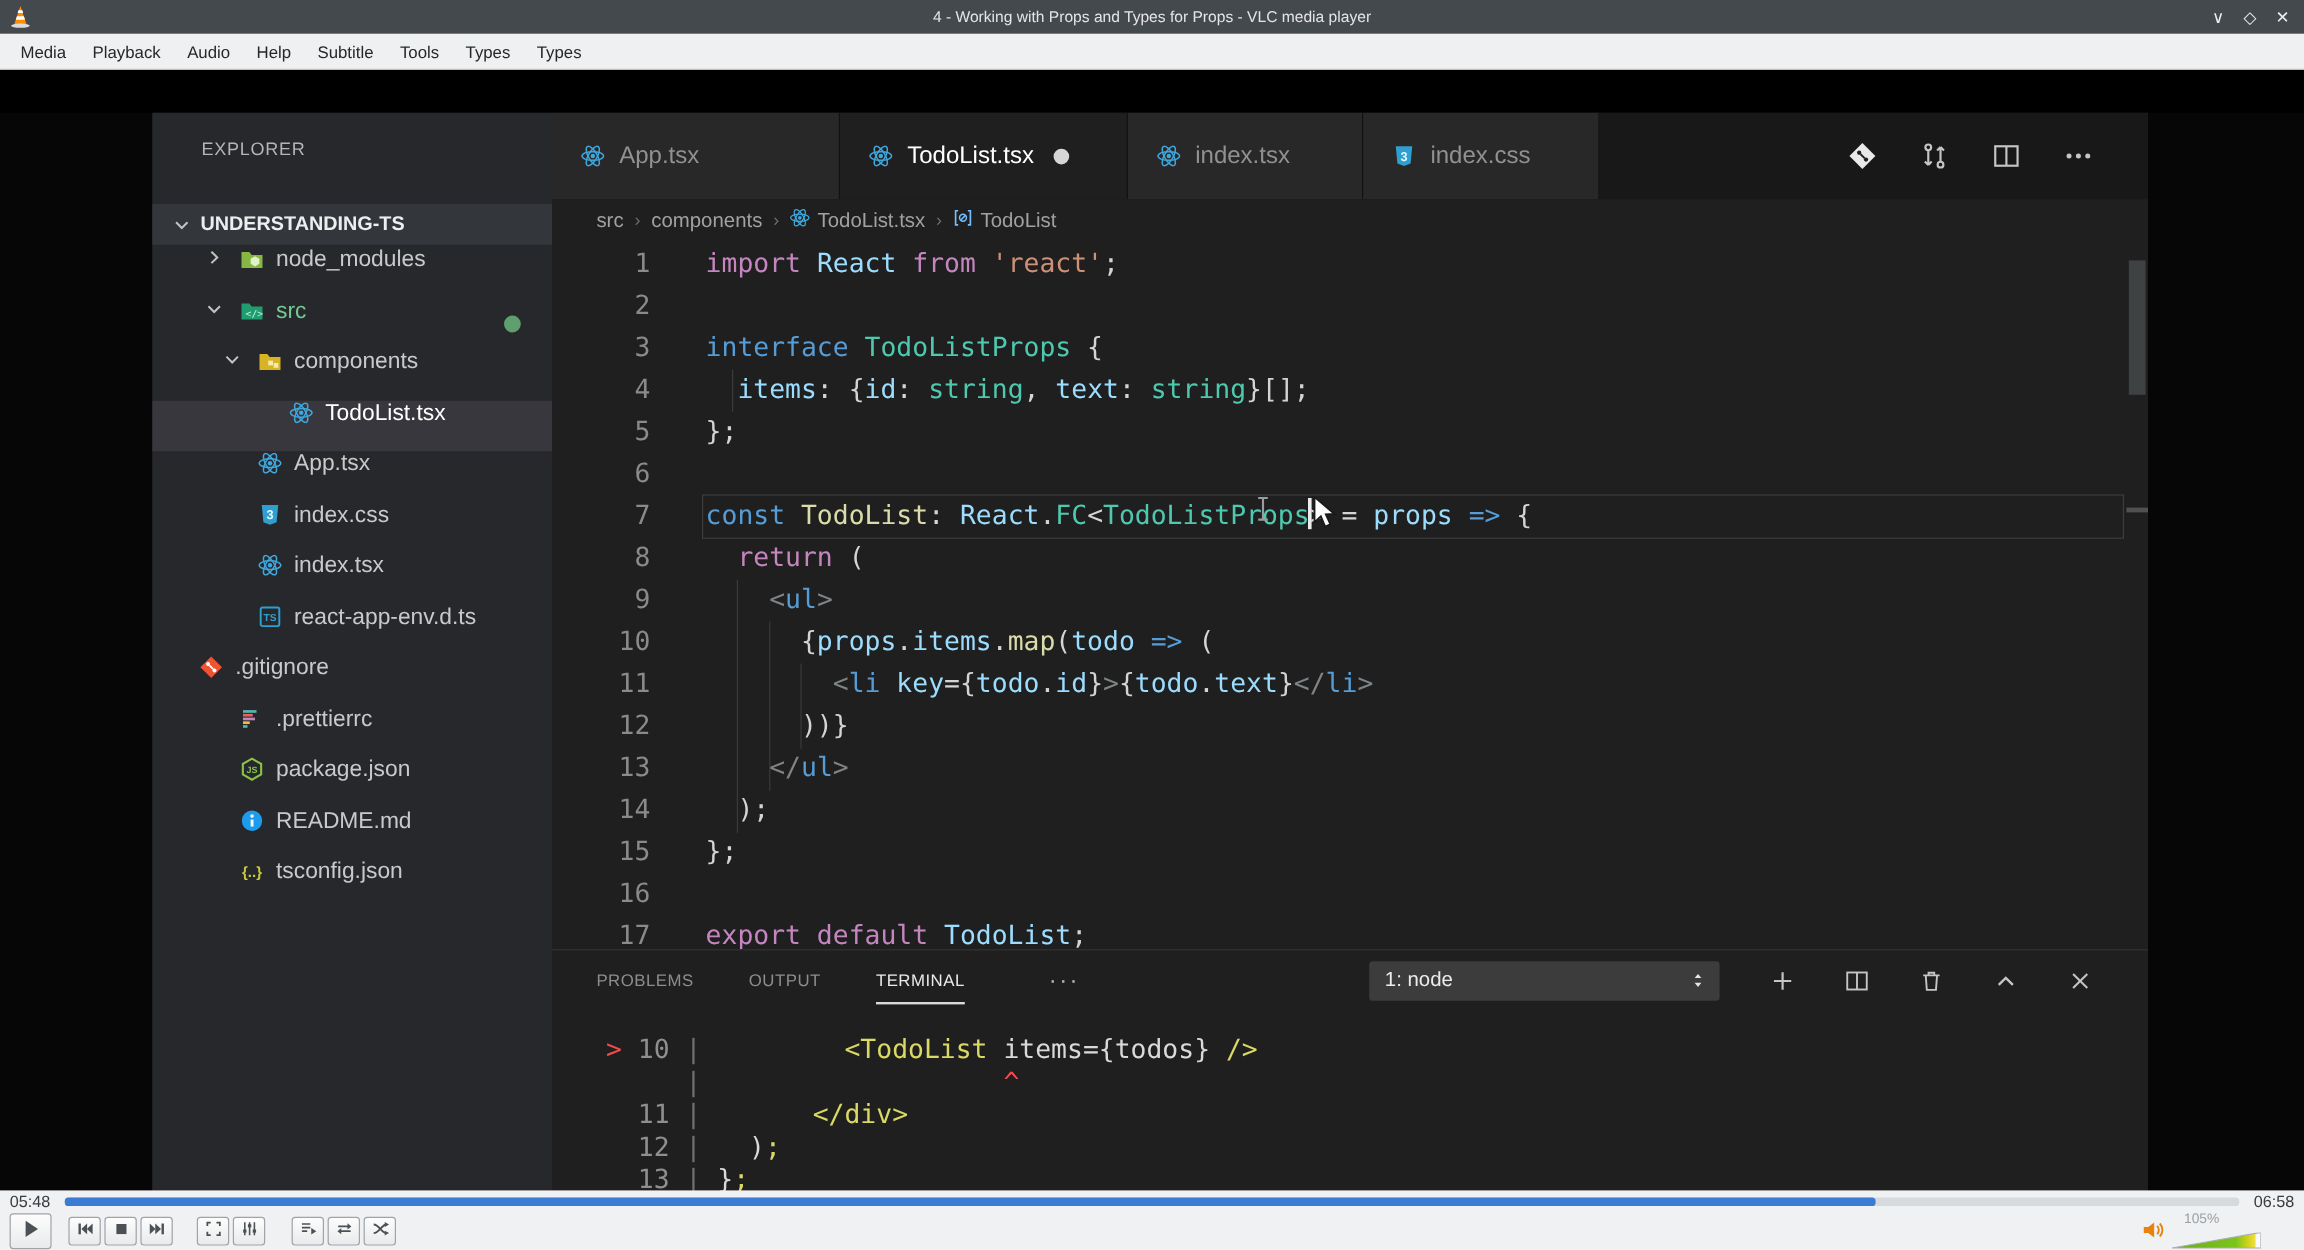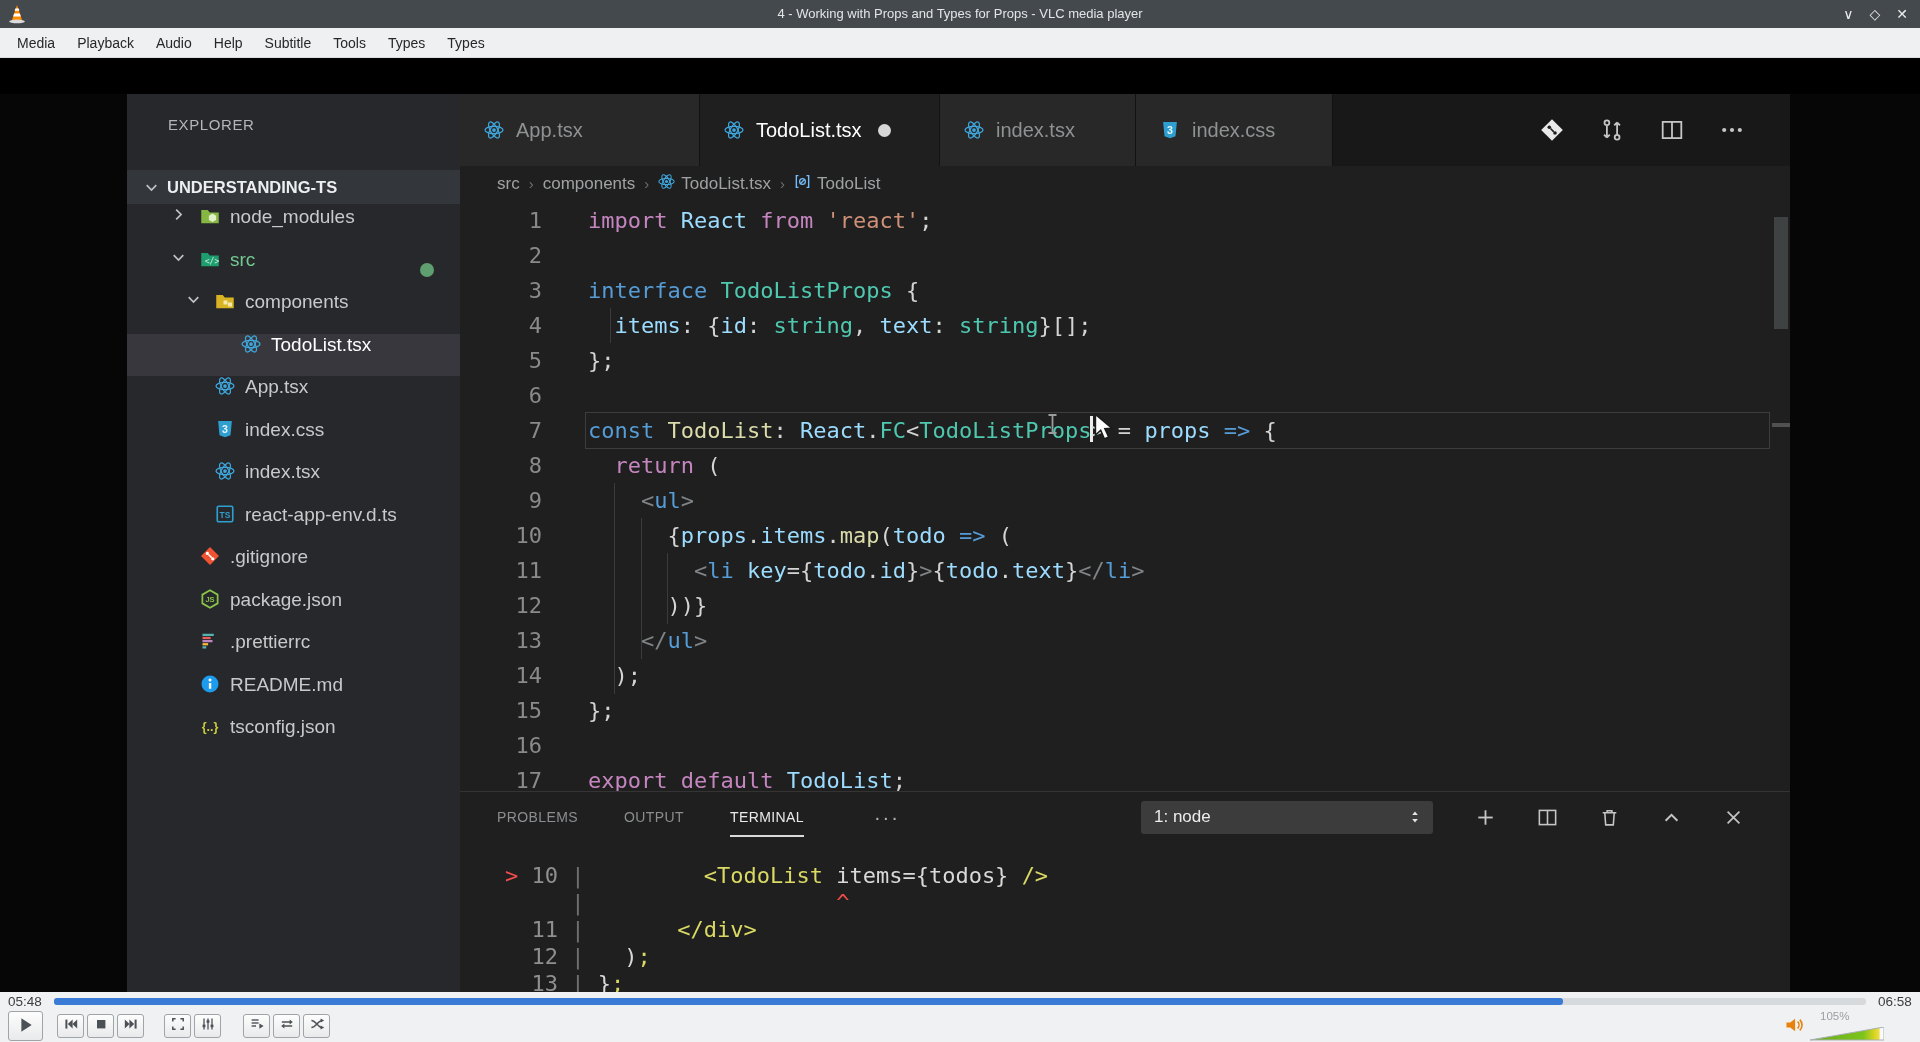--- a/index.html
+++ b/index.html
@@ -232,51 +232,51 @@
           </div>
           <div class="sb-row" style="padding-left: 88px;">
             <span class="icon">
               <svg width="20" height="20" viewBox="0 0 16 16">
                 <rect x="1.8" y="1.8" width="12.4" height="12.4" rx="1.2" fill="none" stroke="#2f9fd0" stroke-width="1.3"></rect>
                 <text x="8" y="11" font-size="6.8" fill="#2f9fd0" text-anchor="middle" font-weight="bold">TS</text>
               </svg>
             </span>
             <span class="lbl">react-app-env.d.ts</span>
           </div>
-          <div class="sb-row" style="padding-left: 73px;">
+          <div class="sb-row" style="padding-left: 39px;">
             <span class="icon">
               <svg width="20" height="20" viewBox="0 0 16 16">
                 <polygon points="8,0.8 15.2,8 8,15.2 0.8,8" fill="#ef5332"></polygon>
                 <circle cx="5.9" cy="5.9" r="1.3" fill="#fff"></circle>
                 <circle cx="10.2" cy="10.2" r="1.3" fill="#fff"></circle>
                 <path d="M6.8 6.8 L9.3 9.3" stroke="#fff" stroke-width="1.2"></path>
               </svg>
             </span>
             <span class="lbl">.gitignore</span>
-          </div>
-          <div class="sb-row" style="padding-left: 73px;">
-            <span class="icon">
-              <svg width="20" height="20" viewBox="0 0 16 16">
-                <polygon points="8,1 14.1,4.5 14.1,11.5 8,15 1.9,11.5 1.9,4.5" fill="none" stroke="#8bc34a" stroke-width="1.4"></polygon>
-                <text x="8" y="10.4" font-size="6" fill="#8bc34a" text-anchor="middle" font-weight="bold">JS</text>
-              </svg>
-            </span>
-            <span class="lbl">package.json</span>
           </div>
           <div class="sb-row" style="padding-left: 73px;">
             <span class="icon">
               <svg width="20" height="20" viewBox="0 0 16 16">
                 <rect x="2" y="2.2" width="9" height="1.8" fill="#56b3b4"></rect>
                 <rect x="2" y="4.7" width="6.5" height="1.8" fill="#ea5e5e"></rect>
                 <rect x="2" y="7.2" width="8" height="1.8" fill="#bf85bf"></rect>
                 <rect x="2" y="9.7" width="4.5" height="1.8" fill="#f7b93e"></rect>
                 <rect x="2" y="12.2" width="3" height="1.8" fill="#56b3b4"></rect>
               </svg>
             </span>
             <span class="lbl">.prettierrc</span>
+          </div>
+          <div class="sb-row" style="padding-left: 73px;">
+            <span class="icon">
+              <svg width="20" height="20" viewBox="0 0 16 16">
+                <polygon points="8,1 14.1,4.5 14.1,11.5 8,15 1.9,11.5 1.9,4.5" fill="none" stroke="#8bc34a" stroke-width="1.4"></polygon>
+                <text x="8" y="10.4" font-size="6" fill="#8bc34a" text-anchor="middle" font-weight="bold">JS</text>
+              </svg>
+            </span>
+            <span class="lbl">package.json</span>
           </div>
           <div class="sb-row" style="padding-left: 73px;">
             <span class="icon">
               <svg width="20" height="20" viewBox="0 0 16 16">
                 <circle cx="8" cy="8" r="6.8" fill="#1d9ced"></circle>
                 <rect x="7.1" y="7.2" width="1.9" height="4.6" fill="#fff"></rect>
                 <circle cx="8" cy="4.8" r="1.2" fill="#fff"></circle>
               </svg>
             </span>
             <span class="lbl">README.md</span>

